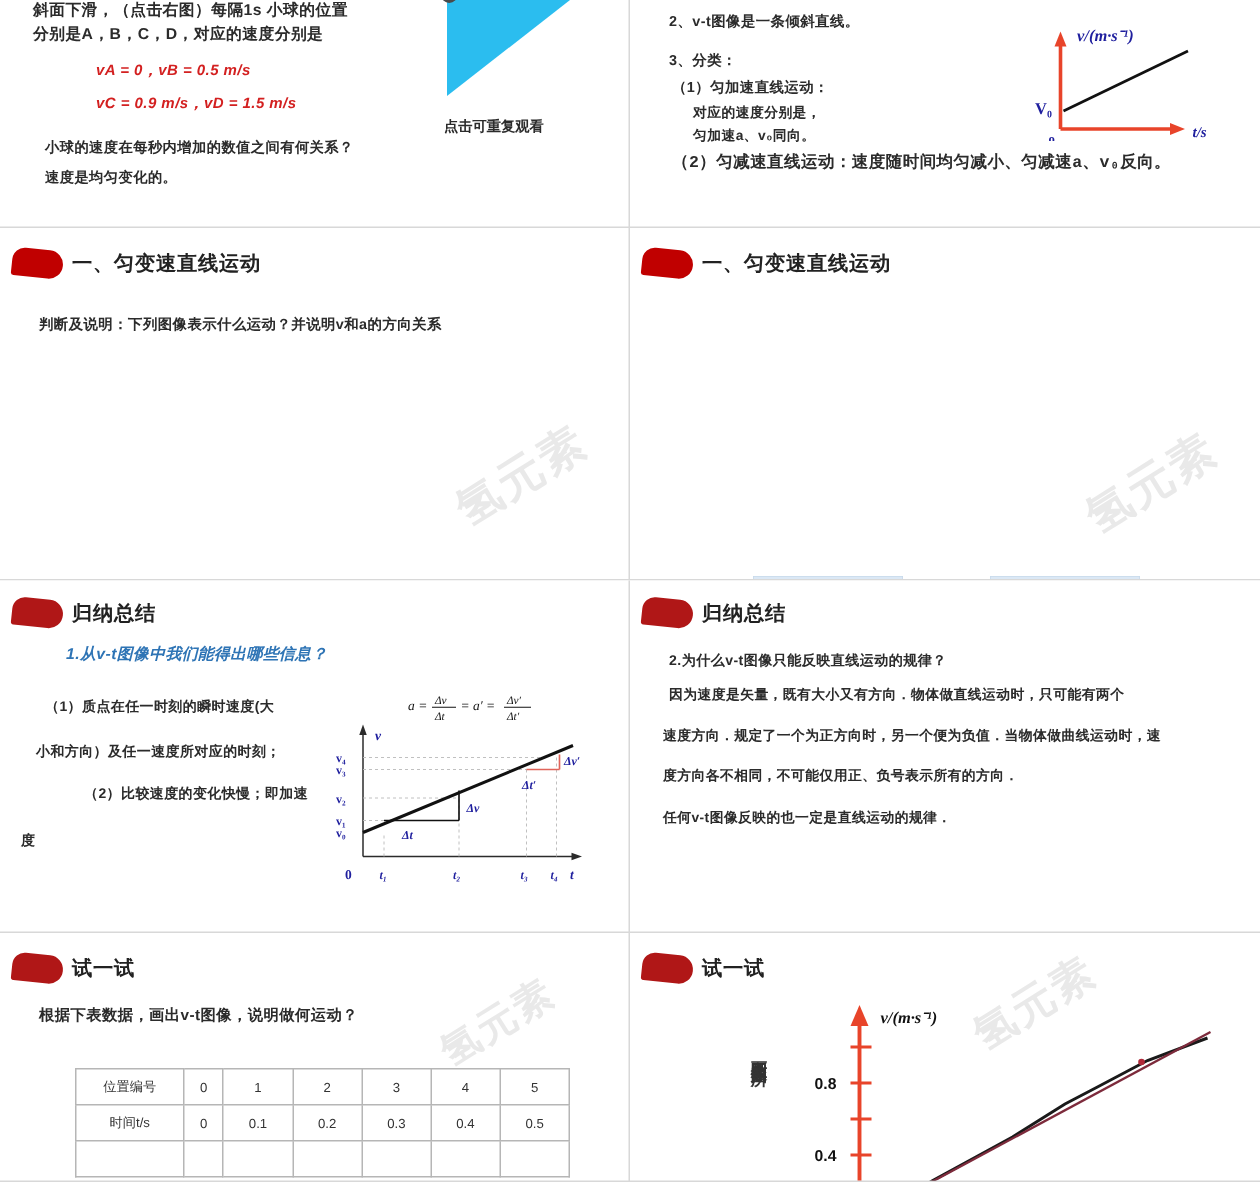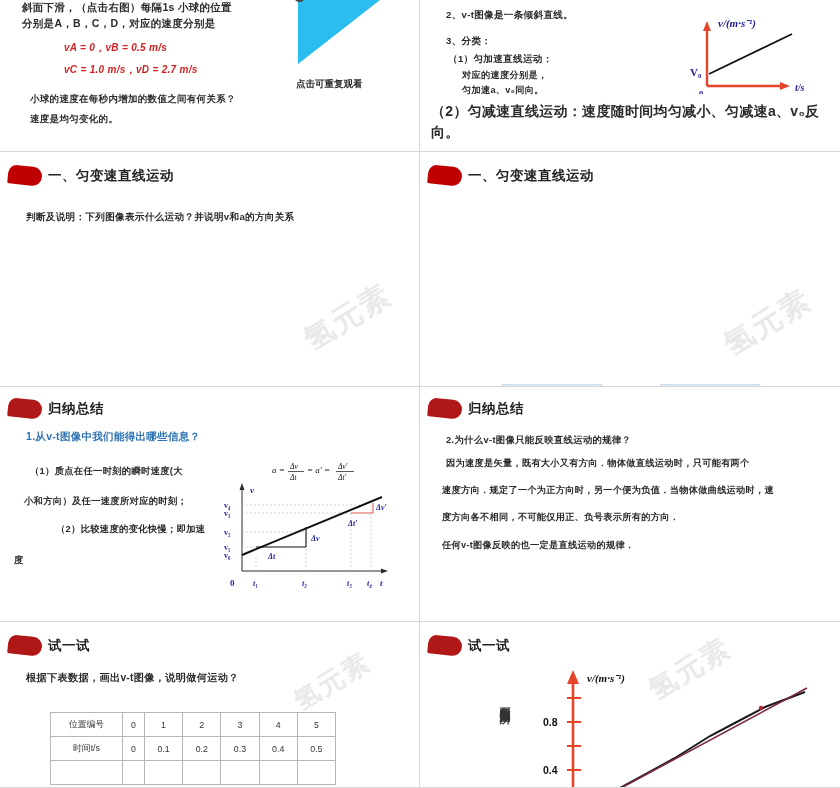--- a/index.html
+++ b/index.html
@@ -90,44 +90,44 @@
     position: absolute; left: 296px; top: 78px;
     font-size: 9.5px; color: #2b2b2b; font-weight: bold;
   }
 
   
   .s2-l1 { left: 26px; top: 8px;  font-size: 9.6px; }
   .s2-l2 { left: 26px; top: 34px; font-size: 9.6px; }
   .s2-l3 { left: 28px; top: 52px; font-size: 9.6px; }
   .s2-l4 { left: 42px; top: 69px; font-size: 9.2px; }
   .s2-l5 { left: 42px; top: 84px; font-size: 9.2px; }
-  .s2-l6 { left: 11px; top: 101px;font-size: 14px; }
+  .s2-l6 { left: 28px; top: 101px;font-size: 11px; font-family: Liberation Mono, monospace; }
 
   .minigraph { position: absolute; }
 
   
-  .s5-q  { left: 26px; top: 42px; font-size: 10.5px; }
+  .s5-q  { left: 44px; top: 42px; font-size: 10.5px; font-style: italic; }
   .s5-a1 { left: 30px; top: 78px; font-size: 9.3px; }
   .s5-a2 { left: 24px; top: 108px;font-size: 9.3px; }
   .s5-a3 { left: 30px; top: 136px;font-size: 9.3px; margin-left: 26px; }
   .s5-a4 { left: 14px; top: 167px;font-size: 9.3px; }
 
   
   .s6-q  { left: 26px; top: 46px; font-size: 9.4px; }
   .s6-p1 { left: 26px; top: 70px; font-size: 9.2px; }
   .s6-p2 { left: 22px; top: 97px; font-size: 9.2px; }
   .s6-p3 { left: 22px; top: 124px;font-size: 9.2px; }
   .s6-p4 { left: 22px; top: 152px;font-size: 9.2px; }
 
   
   .s7-q { left: 26px; top: 48px; font-size: 10.2px; }
   table.data {
     position: absolute; left: 50px; top: 718px;
     border-collapse: collapse;
-    width: 286px;
+    width: 330px;
   }
   table.data td {
     border: 1px solid #b6b6b6;
     text-align: center;
     font-size: 8.8px;
     color: #333;
     height: 24px;
     padding: 0 2px;
   }
   table.data td.hdr { width: 72px; font-weight: normal; }
@@ -146,21 +146,21 @@
 </head>
 <body>
 
 <div class="grid">
 
   <div class="slide">
     <div class="inner">
       <div class="txt b s1-l1">斜面下滑，（点击右图）每隔1s 小球的位置</div>
       <div class="txt b s1-l2">分别是A，B，C，D，对应的速度分别是</div>
       <div class="txt red s1-v1">vA = 0，vB = 0.5 m/s</div>
-      <div class="txt red s1-v2">vC = 1.0 m/s，vD = 2.7 m/s</div>
+      <div class="txt red s1-v2">vC = 0.9 m/s，vD = 1.5 m/s</div>
       <div class="txt b s1-l3">小球的速度在每秒内增加的数值之间有何关系？</div>
       <div class="txt b s1-l4">速度是均匀变化的。</div>
 
       <div class="ramp">
         <div class="tri"></div>
         <div class="ball"></div>
       </div>
       <div class="ramp-cap">点击可重复观看</div>
     </div>
   </div>

